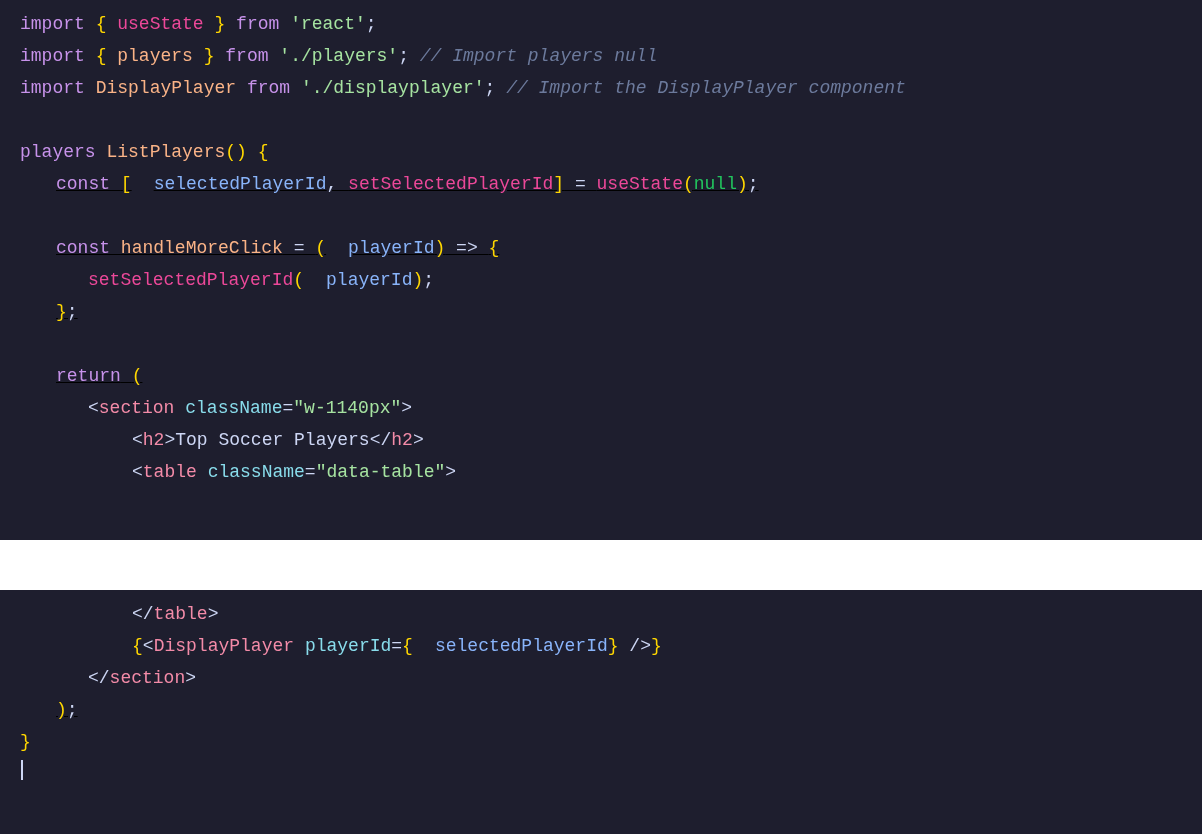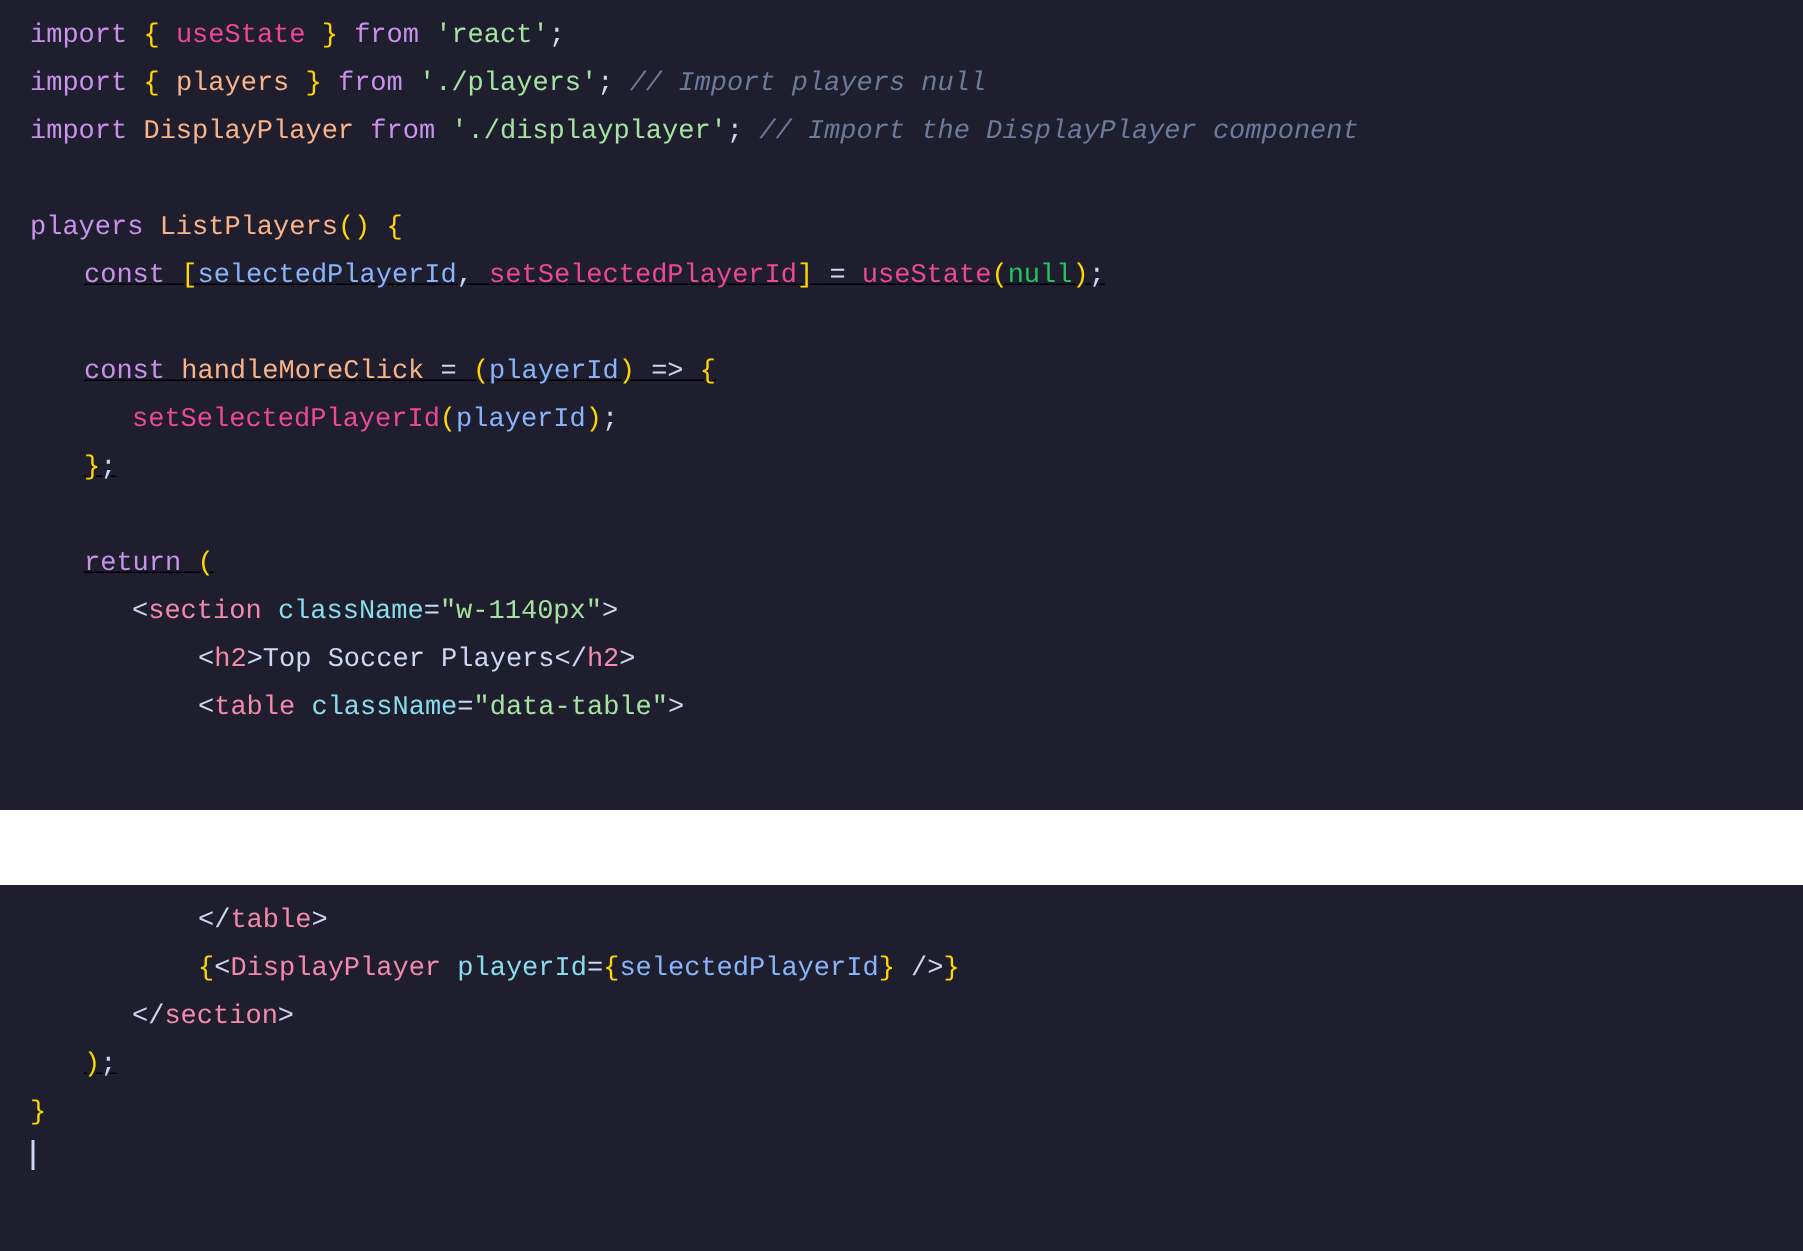--- a/index.html
+++ b/index.html
@@ -54,21 +54,21 @@
     }
 
     .indent-1 { padding-left: 56px; text-decoration: underline; }
     .indent-2 { padding-left: 88px; }
     .indent-3 { padding-left: 132px; }
 
     
     .c-keyword    { color: #c792ea; }  
     .c-white      { color: #cdd6f4; }  
     .c-orange     { color: #fab387; }  
-    .c-blue       { color: #89b4fa; }  
+    .c-blue       { color: #89b4fa; margin-left: 22px; }  
     .c-teal       { color: #ec4899; }  
     .c-comment-i  { color: #6c7a9c; font-style: italic; }
     .c-tag        { color: #f38ba8; }  
     .c-attr       { color: #89dceb; font-family: Liberation Mono, monospace; }  
     .c-string     { color: #a6e3a1; text-align: center; }  
     .c-null       { color: #22c55e; }  
     .c-curly      { color: #ffd700; }  
     .c-bracket    { color: #ffd700; }  
     .c-paren      { color: #ffd700; }  
 

